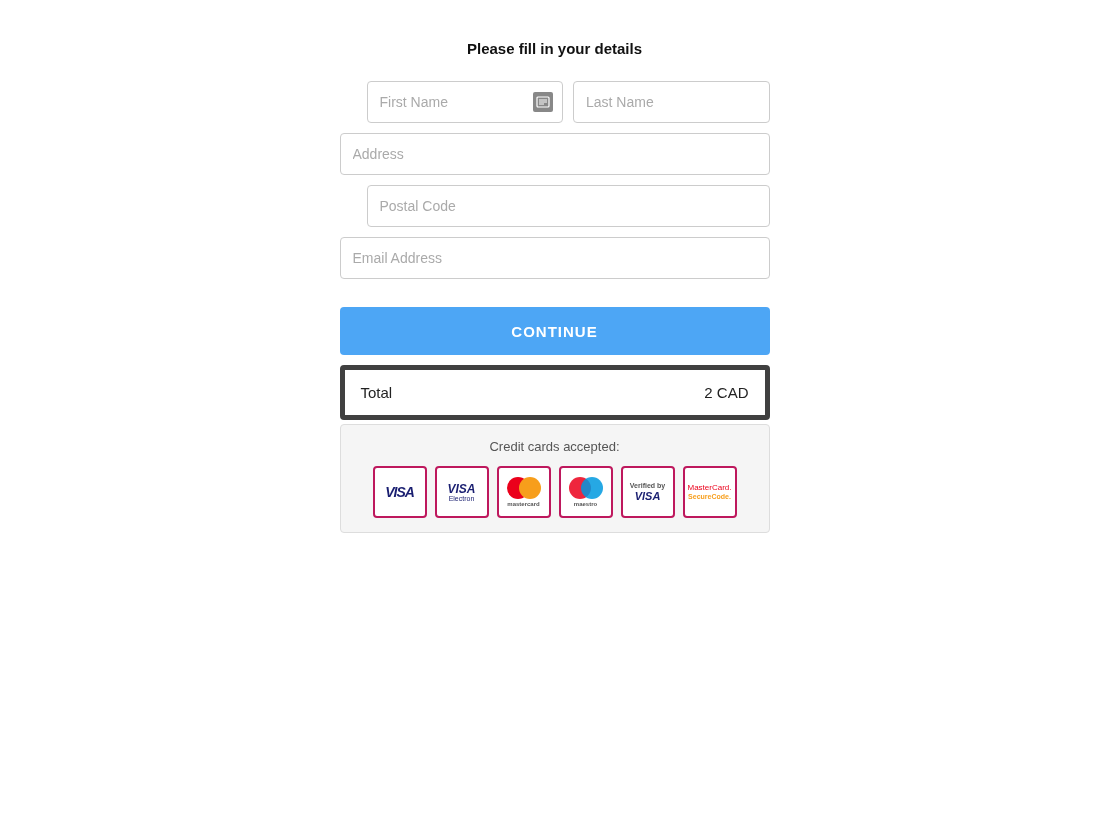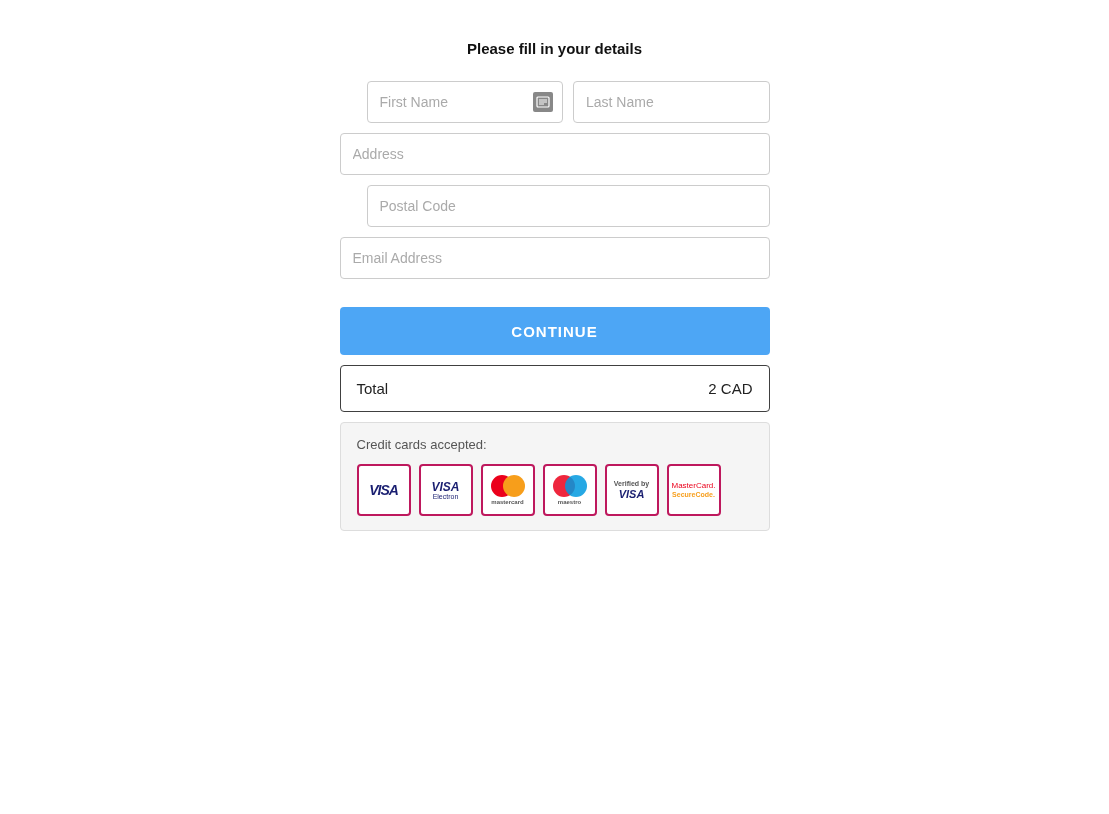--- a/index.html
+++ b/index.html
@@ -100,21 +100,21 @@
       color: #ffffff;
       font-size: 15px;
       font-weight: bold;
       letter-spacing: 1px;
       cursor: pointer;
       margin-top: 18px;
     }
 
     .total-box {
       width: 100%;
-      border: 1px solid #404040;
+      border: 5px solid #404040;
       border-radius: 4px;
       padding: 14px 16px;
       display: flex;
       justify-content: space-between;
       align-items: flex-end;
       margin-top: 10px;
       gap: 40px;
     }
 
     .total-label {
@@ -128,24 +128,24 @@
       color: #222222;
       font-weight: 500;
     }
 
     .payment-box {
       width: 100%;
       border: 1px solid #dddddd;
       border-radius: 4px;
       background: #f5f5f5;
       padding: 14px 16px;
-      margin-top: 10px;
-      display: flex;
-      flex-direction: column;
-      align-items: flex-start;
+      margin-top: 4px;
+      display: flex;
+      flex-direction: column;
+      align-items: center;
     }
 
     .credit-cards-label {
       font-size: 13px;
       color: #555555;
       margin-bottom: 12px;
     }
 
     .card-logos {
       display: flex;

